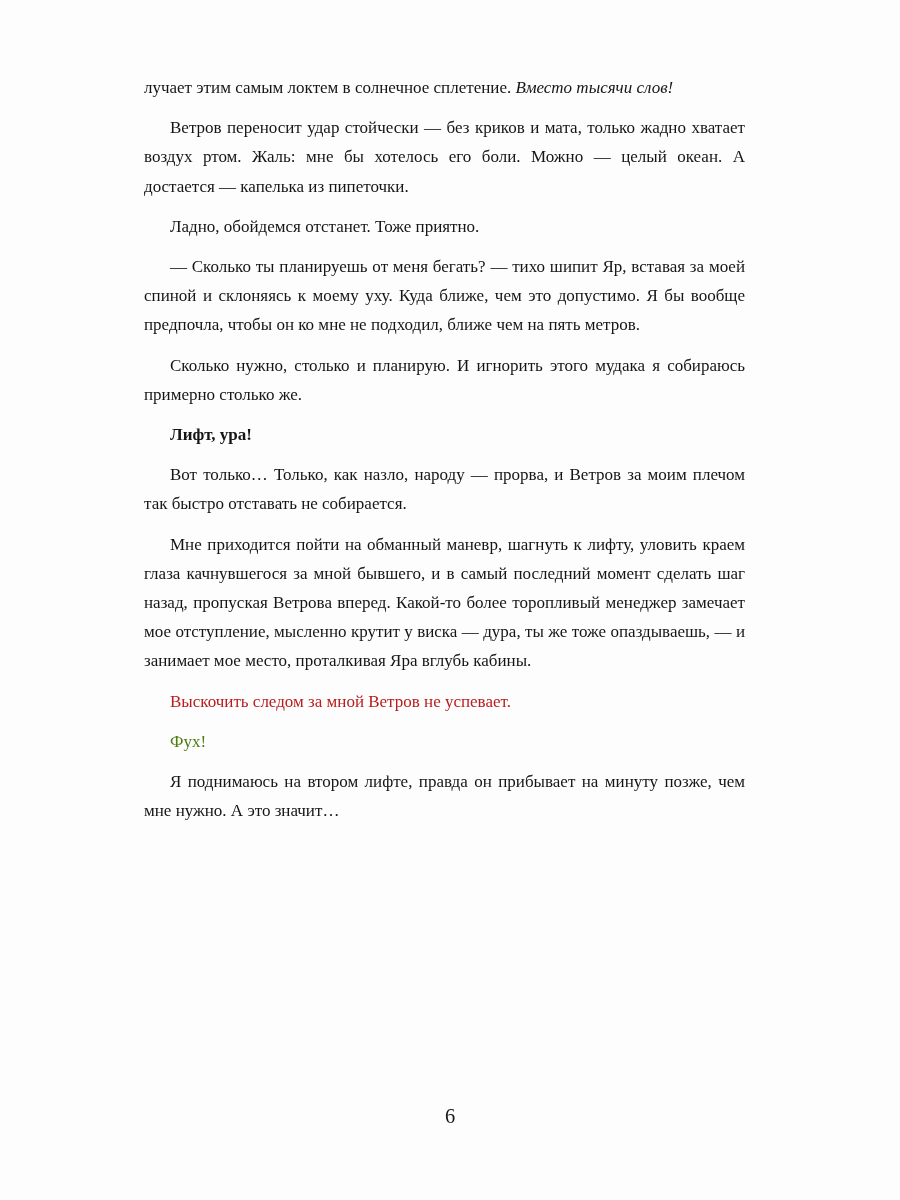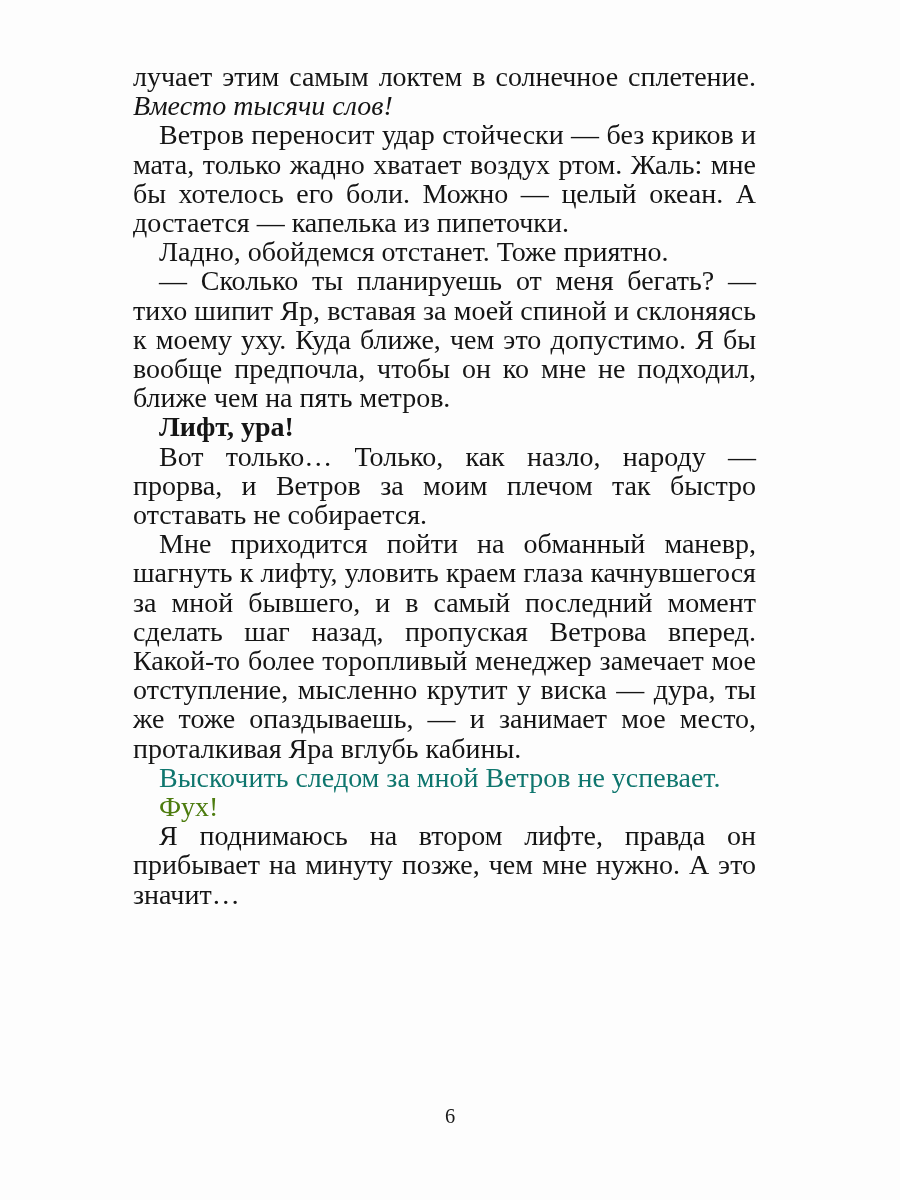--- a/index.html
+++ b/index.html
@@ -25,24 +25,24 @@
   }
 
   .text-column {
     position: absolute;
     left: 133px;
     top: 62px;
     width: 623px;
   }
 
   .para {
-    margin: 0;
+    margin: 11px;
     text-align: justify;
     text-justify: inter-word;
-    font-size: 28px;
+    font-size: 17px;
     line-height: 29.2px;
     text-indent: 26px;
     color: #151515;
     -webkit-font-smoothing: antialiased;
     hyphens: manual;
   }
 
   
   .para.continuation {
     text-indent: 0;
@@ -68,23 +68,24 @@
 <body style="background: rgb(253, 253, 253);">
 
 <div class="page" style="background: rgb(253, 253, 253);">
 
   <div class="text-column" id="text-column">
 
   <p class="para continuation" style="color: rgb(21, 21, 21);"><span>лучает этим самым локтем в солнечное сплетение. </span><span class="it">Вместо тысячи слов!</span></p>
       <p class="para" style="color: rgb(21, 21, 21);"><span>Ветров переносит удар стойчески — без криков и мата, только жадно хватает воздух ртом. Жаль: мне бы хотелось его боли. Можно — целый океан. А достается — капелька из пипеточки.</span></p>
       <p class="para" style="color: rgb(21, 21, 21);"><span>Ладно, обойдемся отстанет. Тоже приятно.</span></p>
       <p class="para" style="color: rgb(21, 21, 21);"><span>— Сколько ты планируешь от меня бегать? — тихо шипит Яр, вставая за моей спиной и склоняясь к моему уху. Куда ближе, чем это допустимо. Я бы вообще предпочла, чтобы он ко мне не подходил, ближе чем на пять метров.</span></p>
+      <p class="para" style="color: rgb(21, 21, 21);"><span>Сколько нужно, столько и планирую. И игнорить этого мудака я собираюсь примерно столько же.</span></p>
       <p class="para" style="color: rgb(21, 21, 21); font-weight: bold;"><span>Лифт, ура!</span></p>
       <p class="para" style="color: rgb(21, 21, 21);"><span>Вот только… Только, как назло, народу — прорва, и Ветров за моим плечом так быстро отставать не собирается.</span></p>
       <p class="para" style="color: rgb(21, 21, 21);"><span>Мне приходится пойти на обманный маневр, шагнуть к лифту, уловить краем глаза качнувшегося за мной бывшего, и в самый последний момент сделать шаг назад, пропуская Ветрова вперед. Какой-то более торопливый менеджер замечает мое отступление, мысленно крутит у виска — дура, ты же тоже опаздываешь, — и занимает мое место, проталкивая Яра вглубь кабины.</span></p>
-      <p class="para" style="color: #0f766e;"><span>Выскочить следом за мной Ветров не успевает.</span></p>
+      <p class="para" style="color: #b91c1c;"><span>Выскочить следом за мной Ветров не успевает.</span></p>
       <p class="para" style="color: #4d7c0f;"><span>Фух!</span></p>
       <p class="para" style="color: rgb(21, 21, 21);"><span>Я поднимаюсь на втором лифте, правда он прибывает на минуту позже, чем мне нужно. А это значит…</span></p>
     </div>
 
   <div class="page-number">6</div>
 
 </div>
 
 </body></html>

